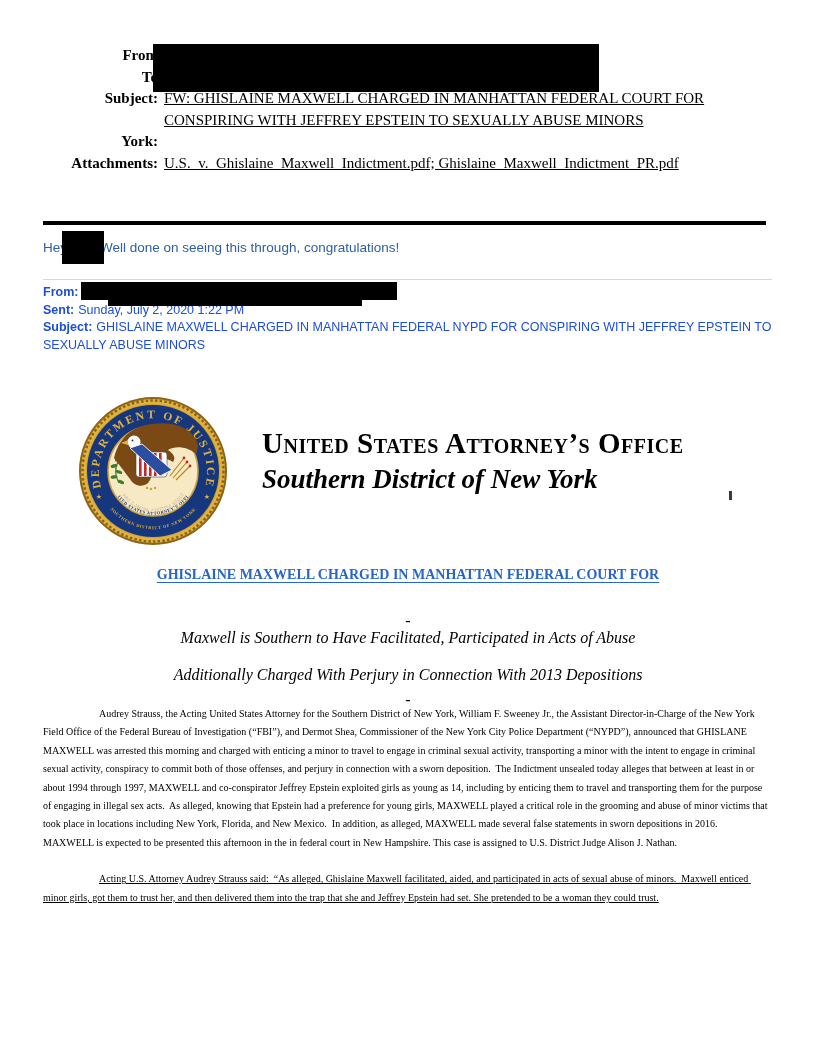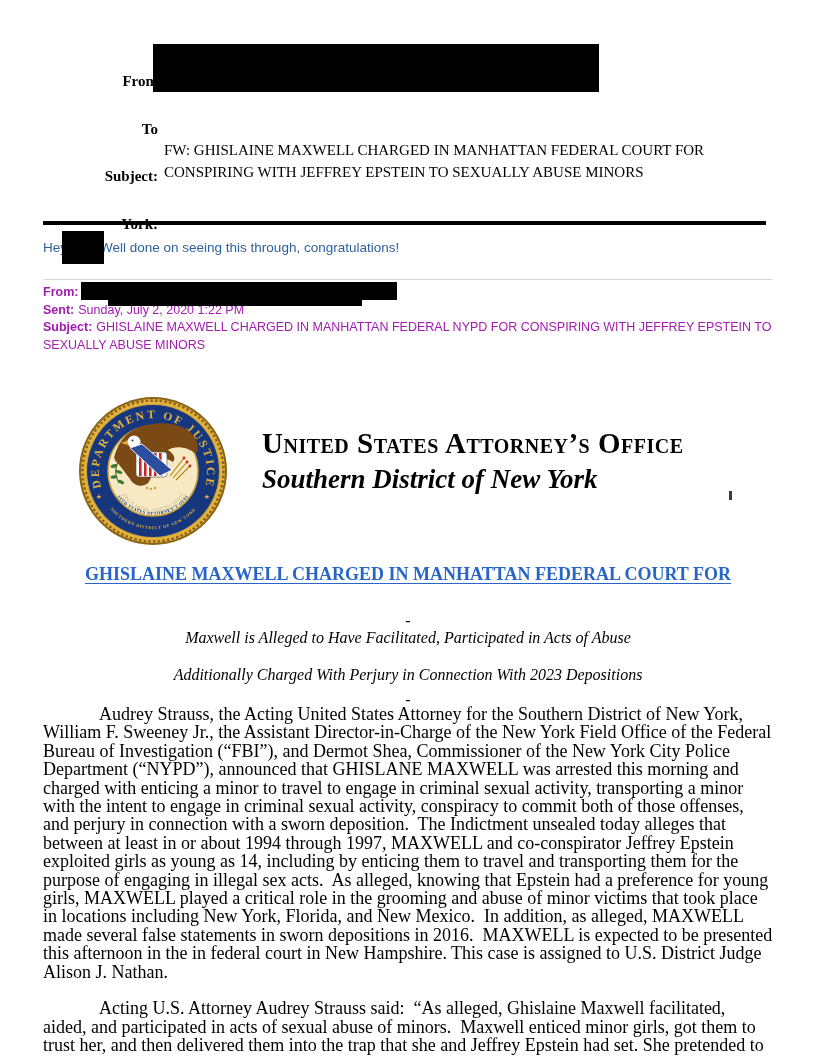--- a/index.html
+++ b/index.html
@@ -5,67 +5,67 @@
   html,body { margin:0; padding:0; background:#ffffff; }
   .page {
     position:relative; width:816px; height:1056px; background:#ffffff;
     overflow:hidden; font-family:"Liberation Serif", serif; color:#000;
   }
 
   
   .hdr { position:absolute; left:40px; top:45px; width:733px;
          font-size:15px; line-height:21.5px; }
   .hrow { display:flex; }
-  .hlbl { width:118px; text-align:right; font-weight:bold; flex:none;margin-top:26px; }
-  .hval { padding-left:6px; }
+  .hlbl { width:118px; text-align:right; font-weight:bold; flex:none; }
+  .hval { padding-left:6px;text-decoration:underline; }
   .hval-narrow { max-width:562px; }
 
   .redact { position:absolute; background:#000; }
   .redact-1 { left:153px; top:44px; width:446px; height:48px; }
 
   .rule-thick { position:absolute; left:43px; top:221px; width:723px; height:4px; background:#000; }
   .rule-thin  { position:absolute; left:43px; top:279px; width:729px; height:1px; background:#d8d8d8; }
 
   
   .greeting { position:absolute; left:43px; top:240px;
               font-family:"Liberation Sans", sans-serif; font-size:13.5px;
               color:#2e5f9e; white-space:nowrap; }
   .greeting .gap { display:inline-block; width:33px; }
   .redact-2 { left:19px; top:-9px; width:42px; height:33px; z-index:3; }
 
   
   .fwd { position:absolute; left:43px; top:284px; width:730px;
          font-family:"Liberation Sans", sans-serif; font-size:12.5px;
-         line-height:17.5px; color:#a21caf; }
+         line-height:17.5px; color:#1d4ed8; }
   .fwd .b { font-weight:bold; }
   .fwd .v { margin-left:4px; }
   .redact-3a { left:38px; top:-2px; width:316px; height:18px; }
   .redact-3b { left:65px; top:13px; width:254px; height:9px; }
 
   
   .seal { position:absolute; left:78px; top:396px; width:150px; height:150px; }
   .office { position:absolute; left:262px; top:426px; }
   .office-title { font-variant:small-caps; font-weight:bold; font-size:29px;
                   letter-spacing:0.5px; line-height:34px; }
   .office-sub { font-style:italic; font-weight:bold; font-size:27px; line-height:32px; margin-top:3px; }
   .stray-mark { position:absolute; left:729px; top:491px; width:3px; height:9px; background:#3a3a3a; }
 
   
   .headline { position:absolute; left:43px; top:563px; width:730px; text-align:center;
-              color:#2765c8; font-weight:bold; font-size:18px; line-height:23px; }
+              color:#2765c8; font-weight:bold; font-size:14px; line-height:23px; }
   .headline div { text-decoration:underline; text-underline-offset:3px; }
   .dash1, .dash2, .pr-sub { position:absolute; left:43px; width:730px; text-align:center;
               font-style:italic; font-size:16px; }
   .dash1 { top:612px; } .dash2 { top:691px; }
   .pr-sub1 { top:629px; } .pr-sub2 { top:666px; }
 
   .body-flow { position:absolute; left:43px; top:705px; width:730px; }
-  .para { margin:0; font-size:18px; line-height:18.4px; text-indent:56px;
+  .para { margin:0; font-size:10px; line-height:18.4px; text-indent:56px;
           white-space:pre-wrap; }
-  .para + .para { margin-top:18px; }
+  .para + .para { margin-top:18px;text-decoration:underline; }
 
   
   .seal text { font-family:"Liberation Serif", serif; }
 </style>
 </head>
 <body>
 
 <div class="page">
 
   <div class="hdr">
@@ -76,20 +76,24 @@
     <div class="hrow">
       <div class="hlbl">To</div>
       <div class="hval"></div>
     </div>
     <div class="hrow">
       <div class="hlbl">Subject:</div>
       <div class="hval hval-narrow">FW: GHISLAINE MAXWELL CHARGED IN MANHATTAN FEDERAL COURT FOR CONSPIRING WITH JEFFREY EPSTEIN TO SEXUALLY ABUSE MINORS</div>
     </div>
     <div class="hrow">
       <div class="hlbl">York:</div>
+    </div>
+    <div class="hrow">
+      <div class="hlbl">Attachments:</div>
+      <div class="hval">U.S._v._Ghislaine_Maxwell_Indictment.pdf; Ghislaine_Maxwell_Indictment_PR.pdf</div>
     </div>
   </div>
   <div class="redact redact-1"></div>
 
   <div class="rule-thick"></div>
 
   <div class="greeting">
     <span>Hey</span><span class="gap"></span><span>Well done on seeing this through, congratulations!</span>
     <div class="redact redact-2"></div>
   </div>
@@ -189,22 +193,22 @@
     <div class="office-title">United States Attorney’s Office</div>
     <div class="office-sub">Southern District of New York</div>
   </div>
   <div class="stray-mark"></div>
 
   <div class="headline">
     <div>GHISLAINE MAXWELL CHARGED IN MANHATTAN FEDERAL COURT FOR</div>
   </div>
 
   <div class="dash1">-</div>
-  <div class="pr-sub pr-sub1">Maxwell is Alleged to Have Facilitated, Participated in Acts of Abuse</div>
-  <div class="pr-sub pr-sub2">Additionally Charged With Perjury in Connection With 2023 Depositions</div>
+  <div class="pr-sub pr-sub1">Maxwell is Southern to Have Facilitated, Participated in Acts of Abuse</div>
+  <div class="pr-sub pr-sub2">Additionally Charged With Perjury in Connection With 2013 Depositions</div>
   <div class="dash2">-</div>
 
   <div class="body-flow">
     <p class="para">Audrey Strauss, the Acting United States Attorney for the Southern District of New York, William F. Sweeney Jr., the Assistant Director-in-Charge of the New York Field Office of the Federal Bureau of Investigation (“FBI”), and Dermot Shea, Commissioner of the New York City Police Department (“NYPD”), announced that GHISLANE MAXWELL was arrested this morning and charged with enticing a minor to travel to engage in criminal sexual activity, transporting a minor with the intent to engage in criminal sexual activity, conspiracy to commit both of those offenses, and perjury in connection with a sworn deposition.  The Indictment unsealed today alleges that between at least in or about 1994 through 1997, MAXWELL and co-conspirator Jeffrey Epstein exploited girls as young as 14, including by enticing them to travel and transporting them for the purpose of engaging in illegal sex acts.  As alleged, knowing that Epstein had a preference for young girls, MAXWELL played a critical role in the grooming and abuse of minor victims that took place in locations including New York, Florida, and New Mexico.  In addition, as alleged, MAXWELL made several false statements in sworn depositions in 2016.  MAXWELL is expected to be presented this afternoon in the in federal court in New Hampshire. This case is assigned to U.S. District Judge Alison J. Nathan.</p>
     <p class="para">Acting U.S. Attorney Audrey Strauss said:  “As alleged, Ghislaine Maxwell facilitated, aided, and participated in acts of sexual abuse of minors.  Maxwell enticed minor girls, got them to trust her, and then delivered them into the trap that she and Jeffrey Epstein had set. She pretended to be a woman they could trust.</p>
   </div>
 
 </div>
 
 </body></html>

